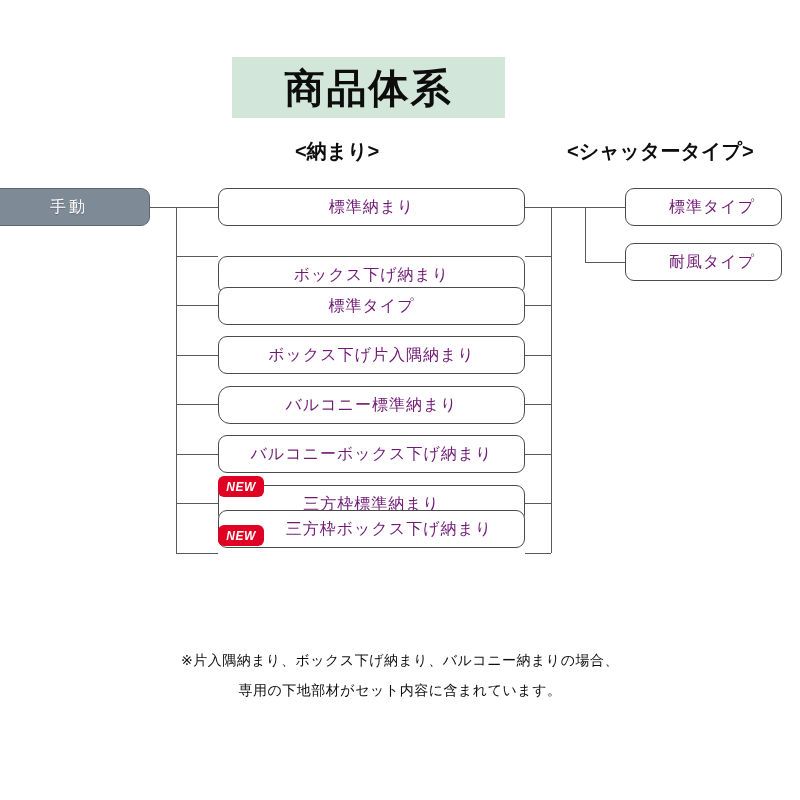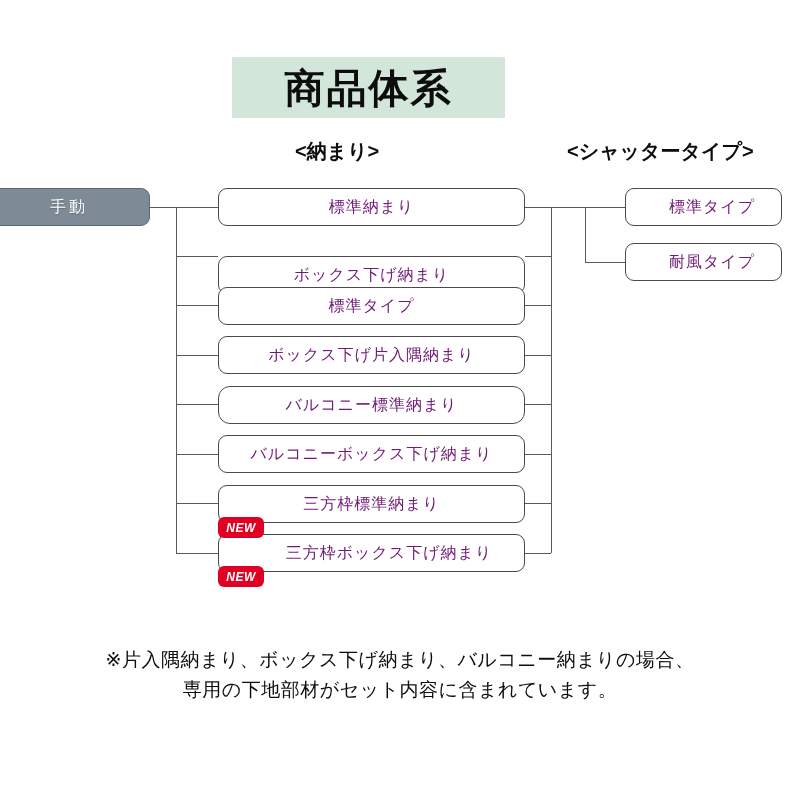--- a/index.html
+++ b/index.html
@@ -117,21 +117,20 @@
   .new-badge {
     position: absolute;
     width: 46px;
     height: 21px;
     background: #e00024;
     border-radius: 6px;
     display: flex;
     align-items: center;
     justify-content: center;
     z-index: 5;
-    margin-top: 41px;
   }
   .new-badge .badge-text {
     color: #ffffff;
     font-size: 12px;
     font-weight: bold;
     font-style: italic;
     letter-spacing: 0.5px;
     line-height: 1;
   }
 
@@ -143,21 +142,21 @@
   .conn.h { height: 1px; }
   .conn.v { width: 1px; }
 
   
   .footnote {
     position: absolute;
     left: 0;
     top: 645px;
     width: 800px;
     text-align: center;
-    font-size: 19px;
+    font-size: 14px;
     line-height: 30px;
     color: #0d0d0d;
     letter-spacing: 0.5px;
   }
   .footnote .fn-line { display: block; }
 </style>
 </head>
 <body>
 
 <div class="canvas">
@@ -215,21 +214,21 @@
   </div>
   <div class="node-box mid-box" style="top:386px;border-radius:12px;">
     <span class="node-label">バルコニー標準納まり</span>
   </div>
   <div class="node-box mid-box" style="top:435px;">
     <span class="node-label">バルコニーボックス下げ納まり</span>
   </div>
   <div class="node-box mid-box" style="top:485px;">
     <span class="node-label">三方枠標準納まり</span>
   </div>
-  <div class="node-box mid-box" style="top:534px;padding-left:35px;">
+  <div class="node-box mid-box" style="top:510px;padding-left:35px;">
     <span class="node-label">三方枠ボックス下げ納まり</span>
   </div>
 
   <div class="new-badge" style="left:218px; top:476px;">
     <span class="badge-text">NEW</span>
   </div>
   <div class="new-badge" style="left:218px; top:525px;">
     <span class="badge-text">NEW</span>
   </div>
 

